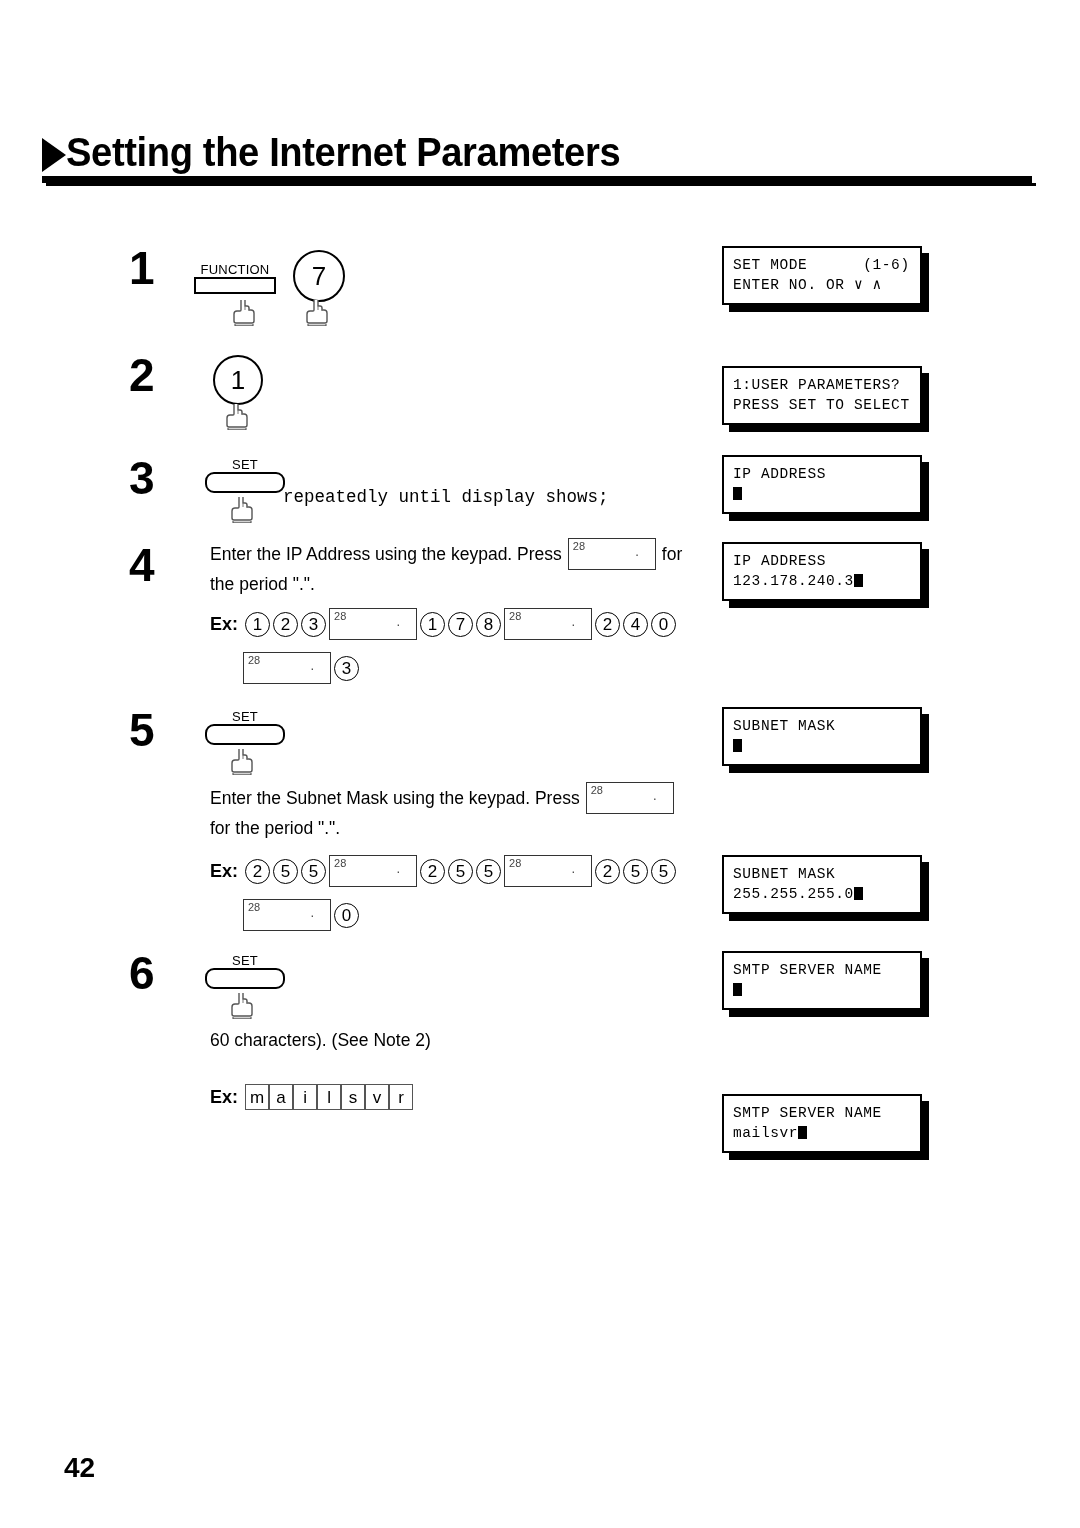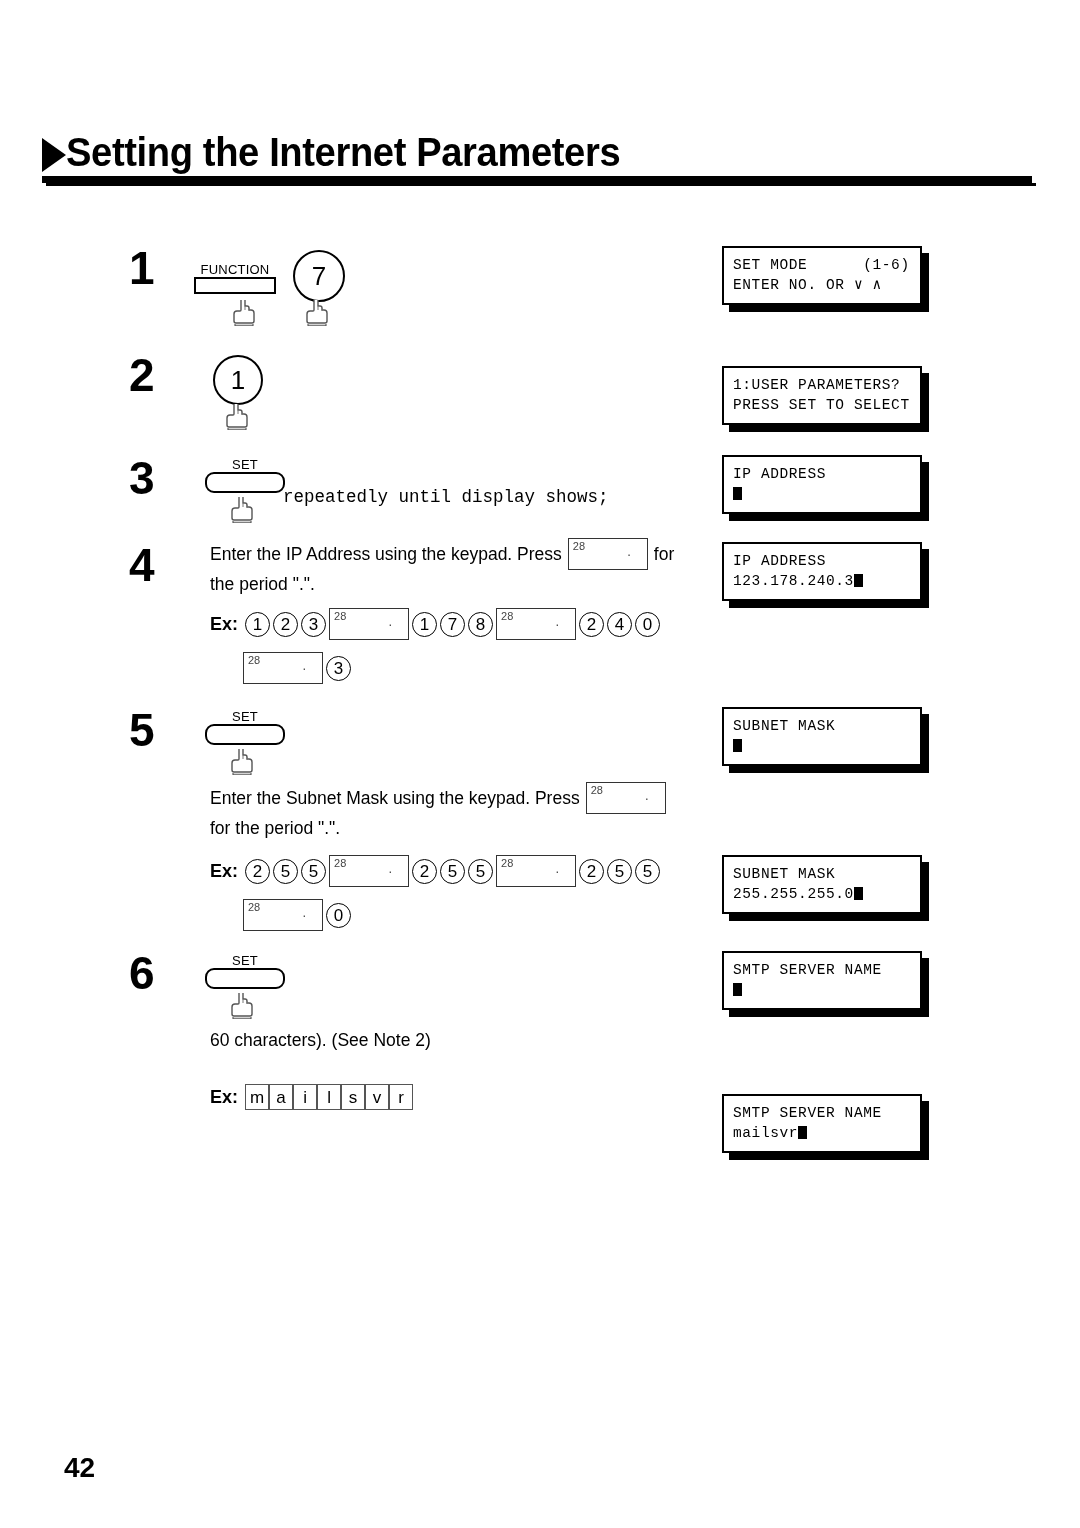--- a/index.html
+++ b/index.html
@@ -151,21 +151,21 @@
     box-sizing: border-box;
     vertical-align: middle;
     background: #fff;
     font-family: "Liberation Sans", sans-serif;
   }
 
   
   .period-key {
     display: inline-block;
     position: relative;
-    width: 80px;
+    width: 88px;
     height: 32px;
     border: 1.6px solid #333;
     background: #fff;
     box-sizing: border-box;
     vertical-align: middle;
   }
   .period-key .pk-num {
     position: absolute;
     left: 4px;
     top: 1px;

